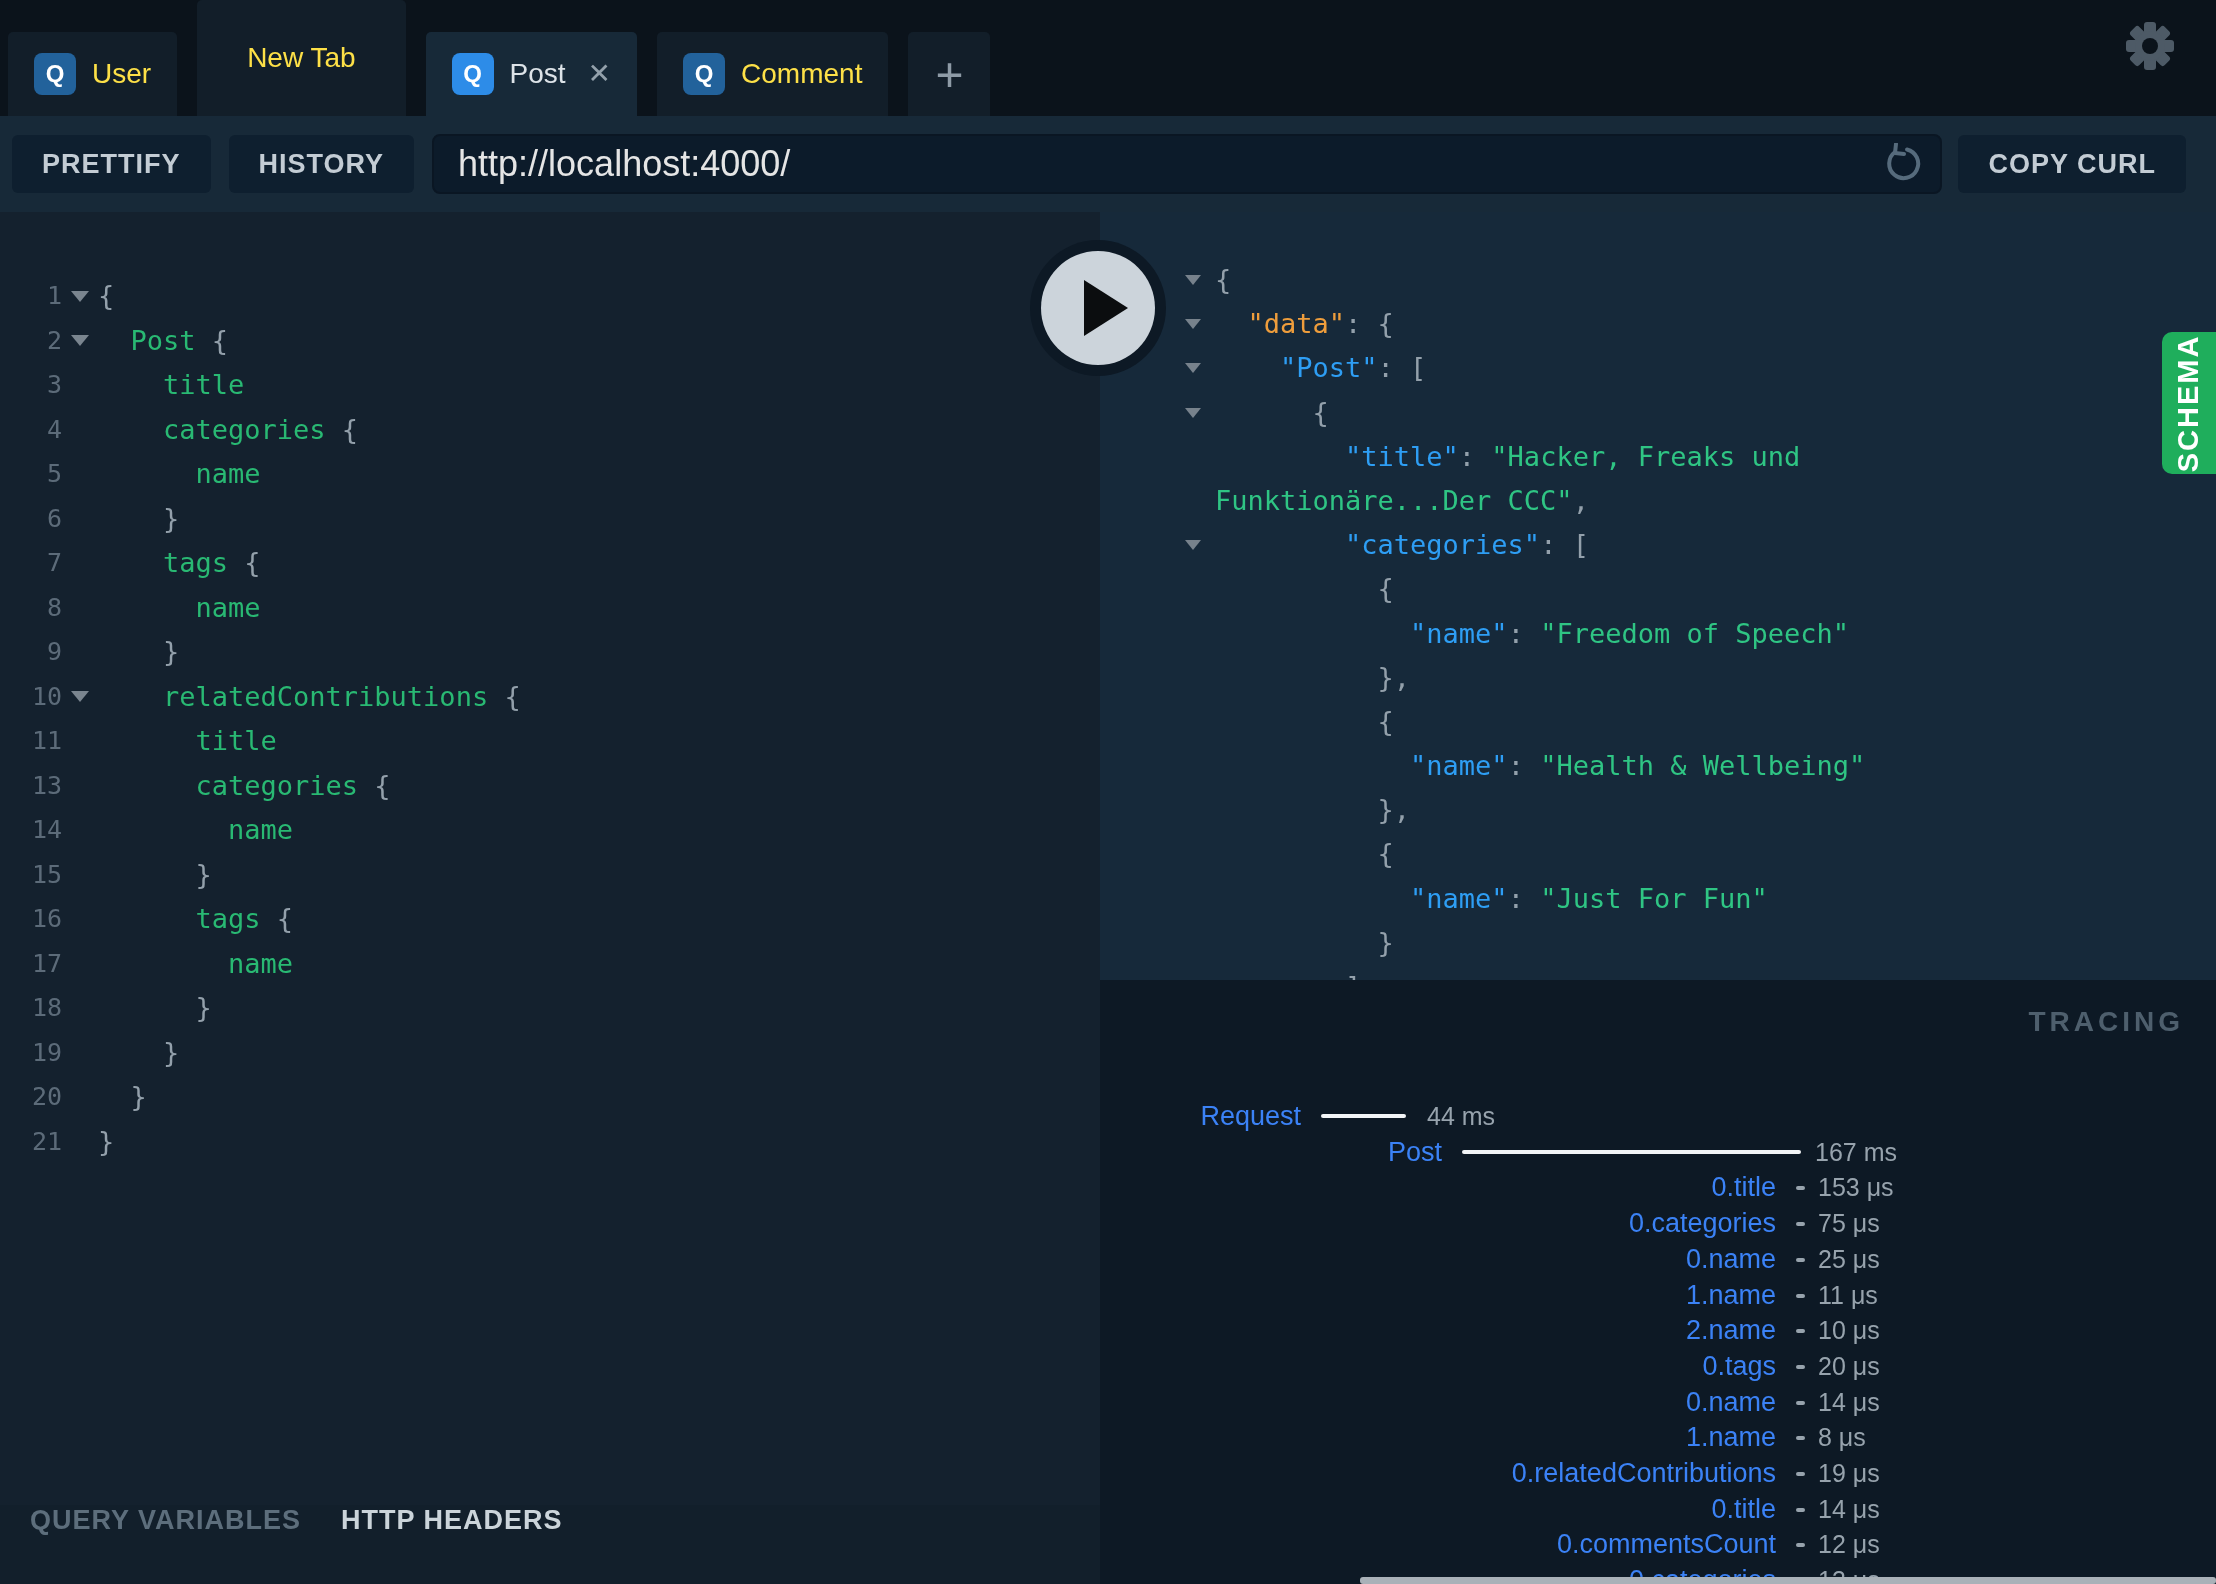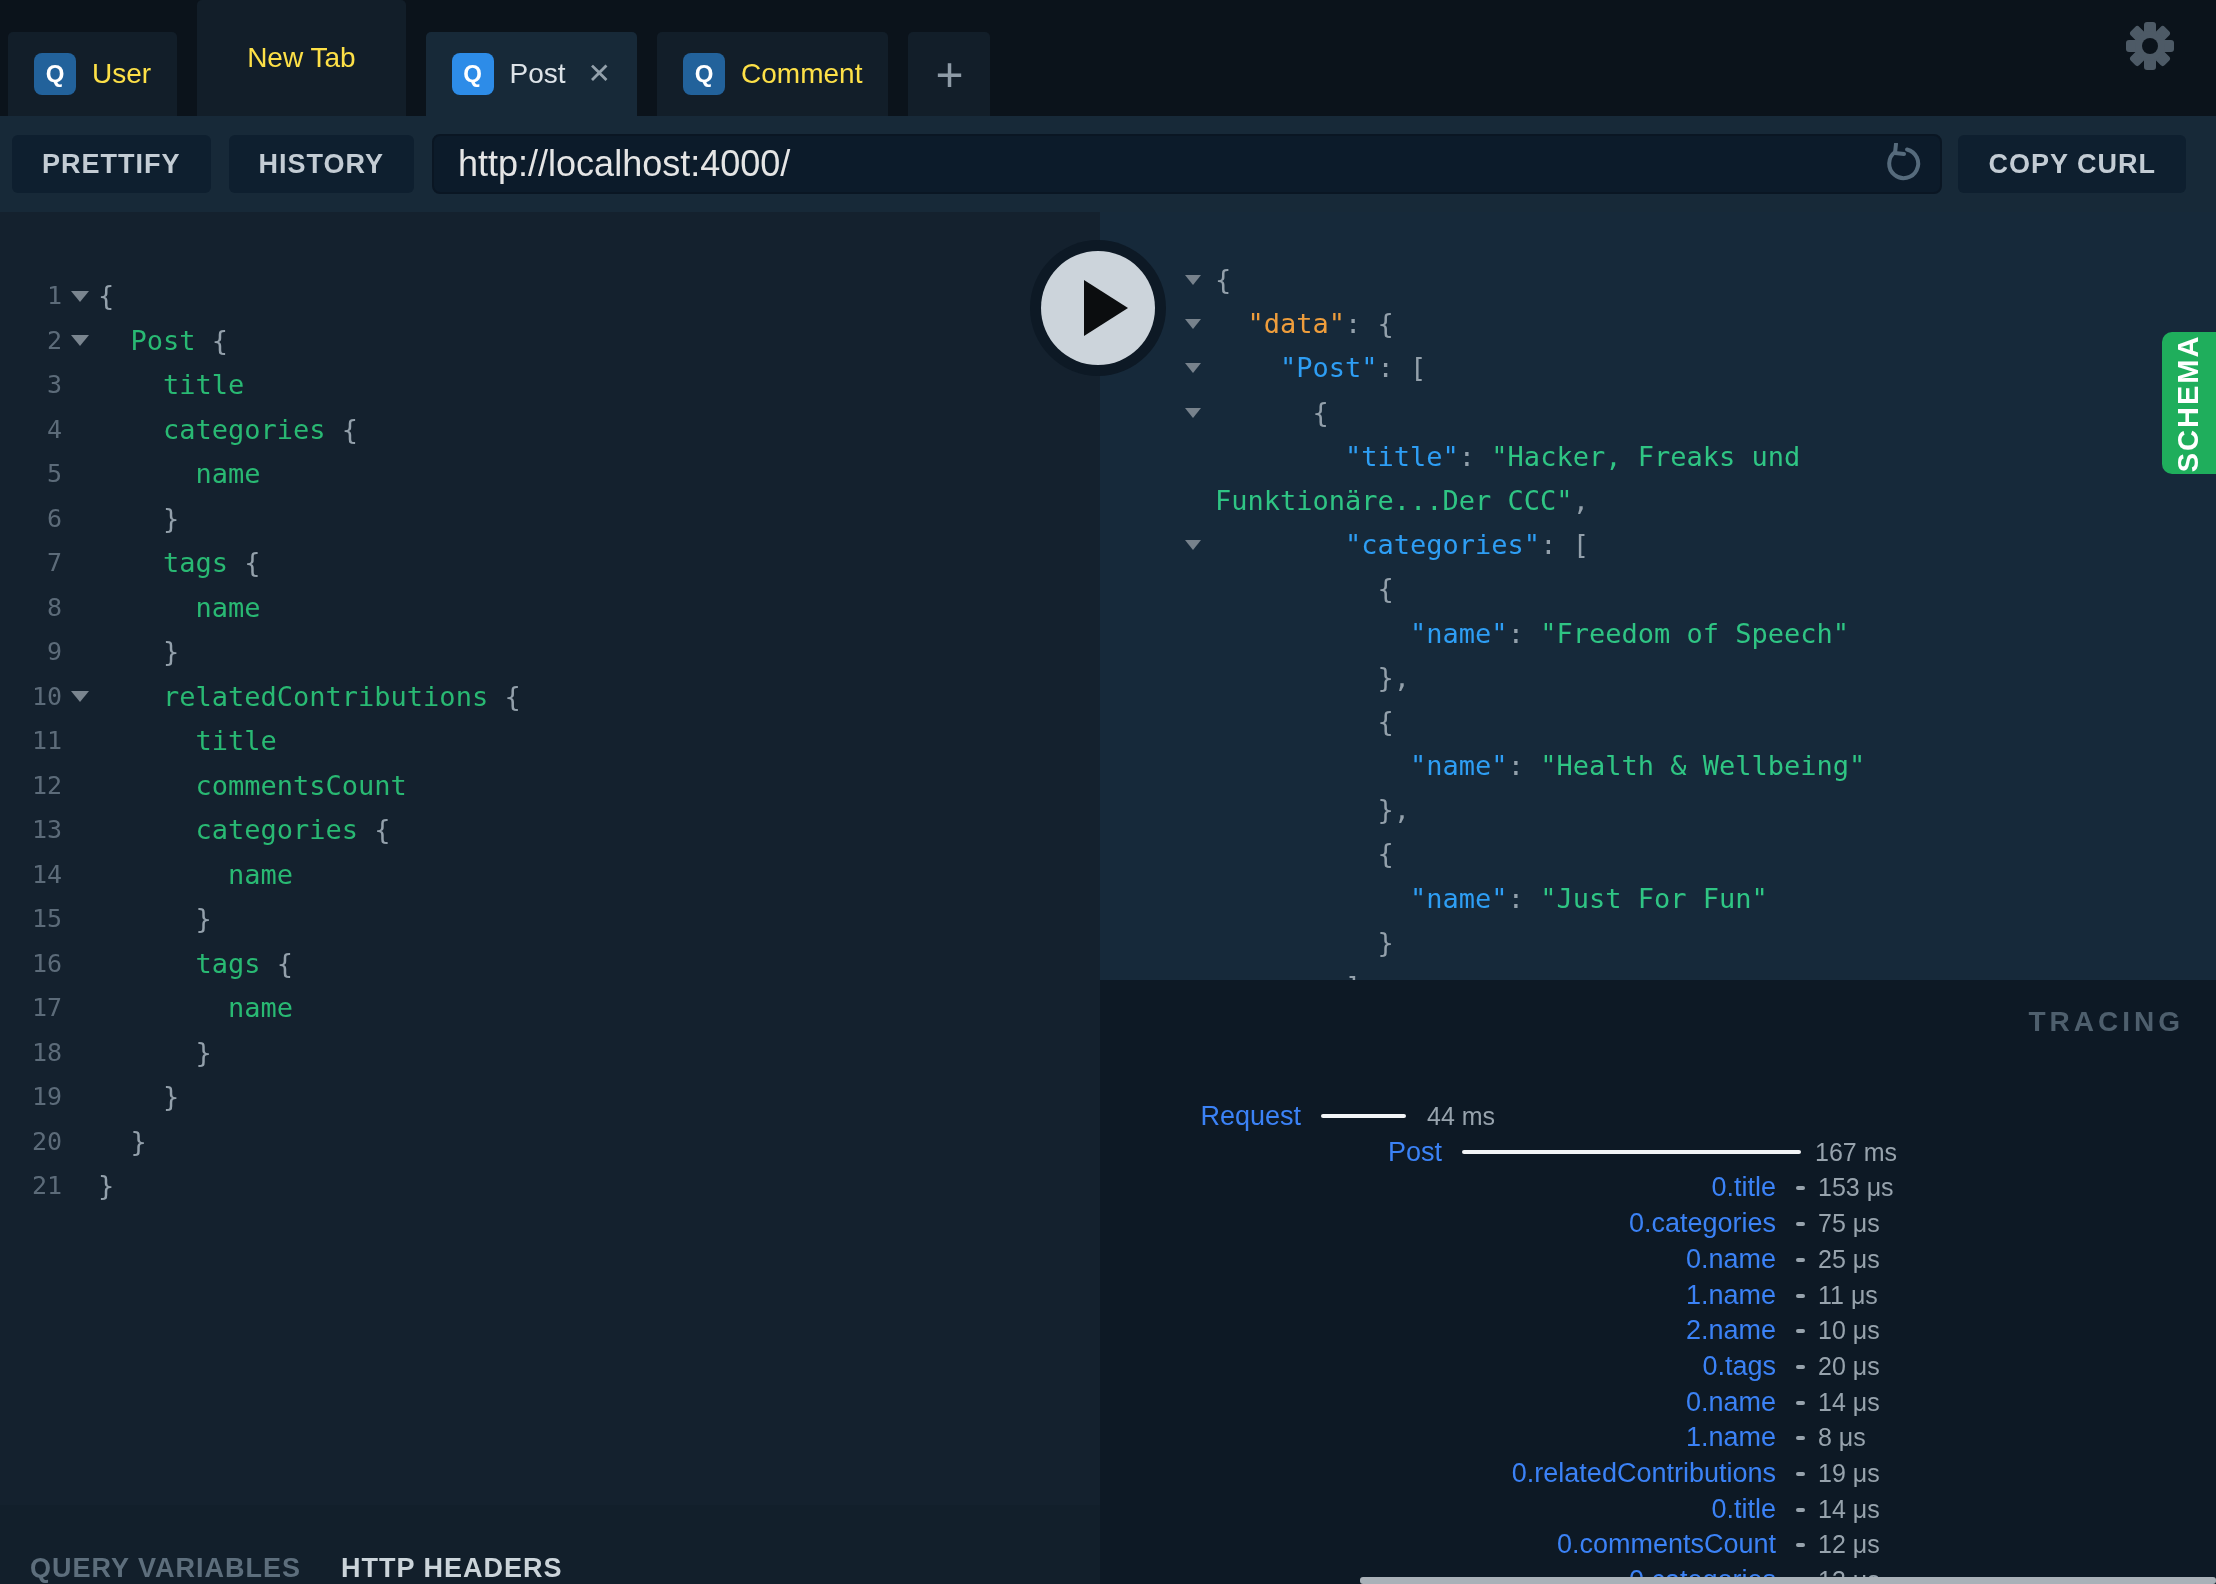--- a/index.html
+++ b/index.html
@@ -37,21 +37,21 @@
   .main{position:absolute;top:212px;left:0;width:2216px;height:1372px;}
   .pane-left{position:absolute;left:0;top:0;width:1100px;height:1372px;background:#14212e;}
   .editor{position:absolute;top:0;left:0;right:0;bottom:79px;padding-top:62px;overflow:hidden;}
   .cline{display:flex;height:44.5px;line-height:44.5px;}
   .cgut{width:62px;text-align:right;color:#5c6b79;font-family:"DejaVu Sans Mono",monospace;font-size:25px;flex:0 0 auto;}
   .cfold{width:36px;display:flex;justify-content:center;align-items:center;flex:0 0 auto;}
   .tri{width:0;height:0;border-left:9px solid transparent;border-right:9px solid transparent;border-top:11px solid #7a858f;}
   .ccode{font-family:"DejaVu Sans Mono",monospace;font-size:27px;white-space:pre;}
   .f{color:#29b973}.p{color:#93a0ab}.k{color:#2e9ef4}.o{color:#ee9d3c}.s{color:#2fc584}
   .bottom-bar{position:absolute;bottom:0;left:0;width:1100px;height:79px;background:#121f2b;
-              display:flex;align-items:flex-end;padding-left:30px;gap:40px;box-sizing:border-box;}
+              display:flex;align-items:flex-start;padding-left:30px;gap:40px;box-sizing:border-box;}
   .qv{color:#5d6e7c;font-size:27px;font-weight:600;letter-spacing:1px;cursor:pointer;}
   .hh{color:#cbd4da;font-size:27px;font-weight:600;letter-spacing:1px;cursor:pointer;}
   
   .pane-right{position:absolute;left:1100px;top:0;width:1116px;height:1372px;}
   .response{position:absolute;top:0;left:0;right:0;height:768px;background:#16293a;
             padding-top:46px;overflow:hidden;box-sizing:border-box;}
   .rline{display:flex;height:44.2px;line-height:44.2px;}
   .rgut{width:115px;display:flex;justify-content:flex-end;align-items:center;
         padding-right:14px;box-sizing:border-box;flex:0 0 auto;}
   .rtri{width:0;height:0;border-left:8px solid transparent;border-right:8px solid transparent;border-top:10px solid #77828c;}
@@ -191,25 +191,20 @@
             <span class="tri"></span>
           </span>
           <span class="ccode"><span class="p">    </span><span class="f">relatedContributions</span><span class="p"> {</span></span>
         </div>
         <div class="cline">
           <span class="cgut">11</span>
           <span class="cfold"></span>
           <span class="ccode"><span class="p">      </span><span class="f">title</span></span>
         </div>
         <div class="cline">
-          <span class="cgut">12</span>
-          <span class="cfold"></span>
-          <span class="ccode"><span class="p">      </span><span class="f">commentsCount</span></span>
-        </div>
-        <div class="cline">
           <span class="cgut">13</span>
           <span class="cfold"></span>
           <span class="ccode"><span class="p">      </span><span class="f">categories</span><span class="p"> {</span></span>
         </div>
         <div class="cline">
           <span class="cgut">14</span>
           <span class="cfold"></span>
           <span class="ccode"><span class="p">        </span><span class="f">name</span></span>
         </div>
         <div class="cline">

